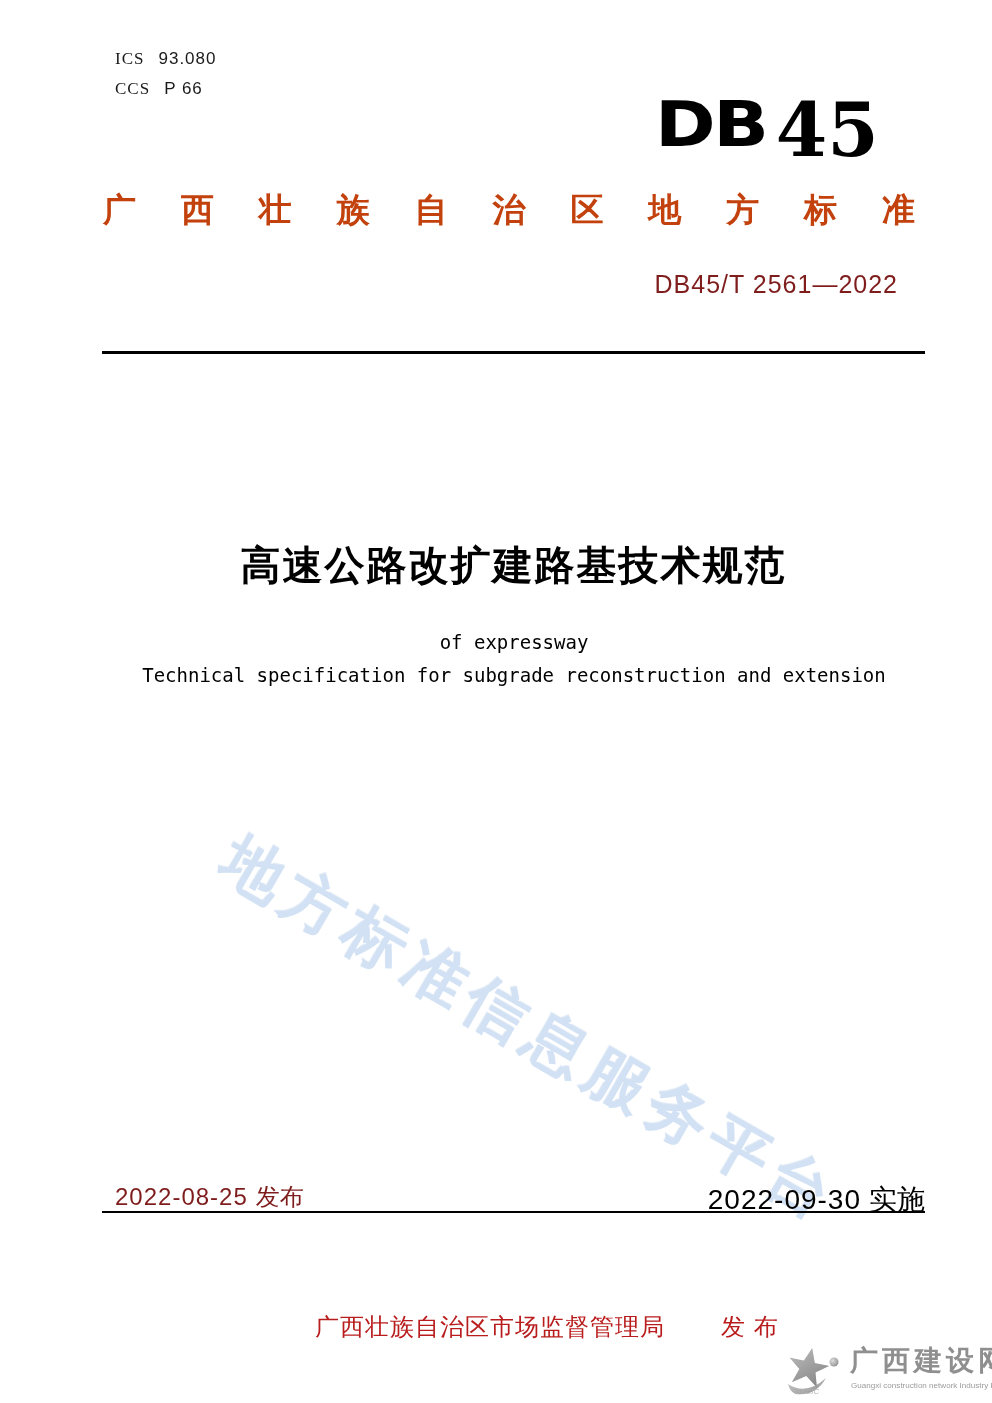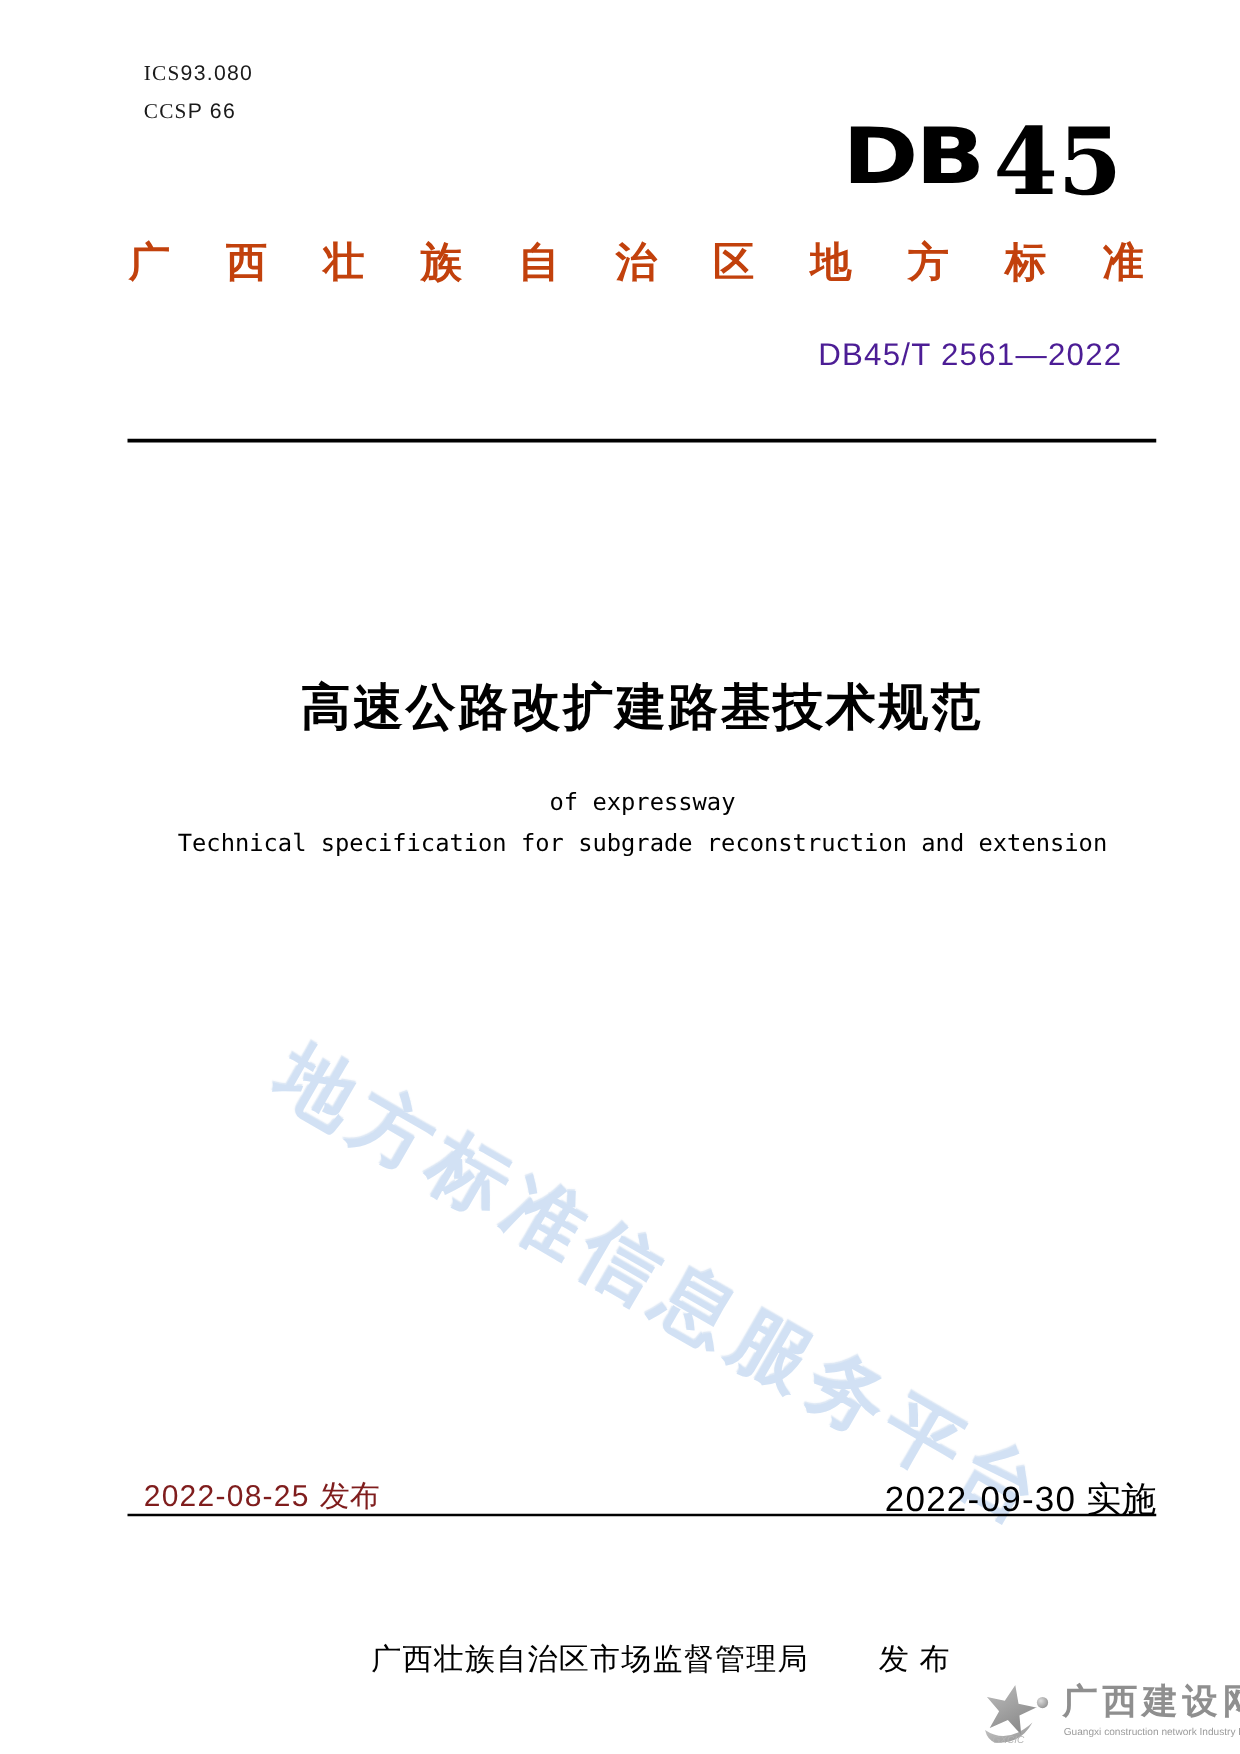--- a/index.html
+++ b/index.html
@@ -7,42 +7,42 @@
     position:relative;
     width:992px;height:1403px;
     background:#ffffff;
     overflow:hidden;
     font-family:"Liberation Sans", sans-serif;
     color:#111;
   }
   
   .codes{position:absolute;left:115px;top:44px;font-size:17px;line-height:30px;color:#1a1a1a;}
   .codes .lbl{font-family:"Liberation Serif", serif;letter-spacing:1px;}
-  .codes .val{letter-spacing:1px;text-align:center;}
+  .codes .val{margin-left:14px;letter-spacing:1px;text-align:center;}
   
-  .db45{position:absolute;left:674px;top:88px;white-space:nowrap;}
+  .db45{position:absolute;left:655px;top:88px;white-space:nowrap;}
   .db45 .db{
     display:inline-block;font-size:62px;font-weight:900;letter-spacing:-2px;
     transform:scale(1.18,1.0);transform-origin:left bottom;color:#000;
     font-family:"DejaVu Sans", sans-serif;
   }
   .db45 .n45{
     display:inline-block;font-size:74px;font-weight:bold;color:#000;
     font-family:"DejaVu Serif", serif;margin-left:26px;line-height:62px;vertical-align:bottom;
   }
   
   .region-line{
     position:absolute;left:103px;top:188px;width:812px;
     font-size:33px;font-weight:bold;color:#c2410c;
     text-align:justify;text-align-last:justify;white-space:nowrap;
     letter-spacing:0;
   }
   .std-number{
     position:absolute;right:94px;top:270px;
-    font-size:25px;color:#4c1d95;letter-spacing:1px;text-align:right;
+    font-size:25px;color:#7f1d1d;letter-spacing:1px;text-align:right;
   }
   .rule-top{position:absolute;left:102px;top:351px;width:823px;height:3px;background:#000;}
   
   .title-zh{
     position:absolute;left:102px;top:538px;width:823px;
     text-align:center;font-size:40px;font-weight:bold;color:#000;letter-spacing:2px;
   }
   .title-en{
     position:absolute;left:60px;top:626px;width:908px;
     text-align:center;font-size:19px;line-height:33px;color:#000;
@@ -56,22 +56,22 @@
     color:#b7d0ee;opacity:0.62;white-space:nowrap;
     text-shadow:2px 2px 1px rgba(255,255,255,0.9), -1px -1px 1px rgba(140,175,220,0.5);
     pointer-events:none;
   }
   
   .date-issue{position:absolute;left:115px;top:1181px;font-size:24px;color:#7f1d1d;}
   .date-impl{position:absolute;right:67px;top:1181px;font-size:28px;color:#000;}
   .date-issue .d,.date-impl .d{letter-spacing:1px;margin-right:8px;}
   .rule-bottom{position:absolute;left:102px;top:1211px;width:823px;height:2px;background:#000;}
   .publisher{
-    position:absolute;left:102px;top:1283px;width:823px;
-    text-align:center;font-size:24px;color:#000000;letter-spacing:1px;white-space:pre;
+    position:absolute;left:120px;top:1283px;width:823px;
+    text-align:center;font-size:24px;color:#b91c1c;letter-spacing:1px;white-space:pre;
   }
   .publisher .gap{display:inline-block;width:56px;}
   
   .sitelogo{position:absolute;left:780px;top:1336px;width:210px;height:64px;}
   .sitelogo .star{position:absolute;left:0;top:8px;}
   .sitelogo .name{
     position:absolute;left:70px;top:6px;font-size:28px;letter-spacing:4px;
     color:#8f8f8f;font-weight:bold;white-space:nowrap;
   }
   .sitelogo .sub{

